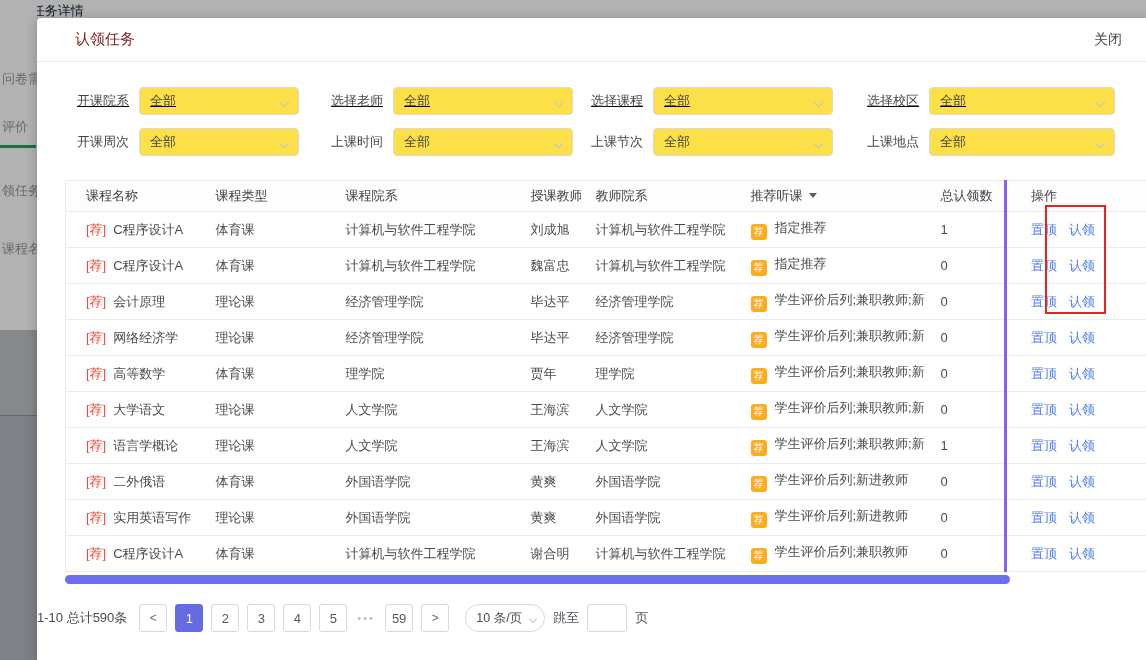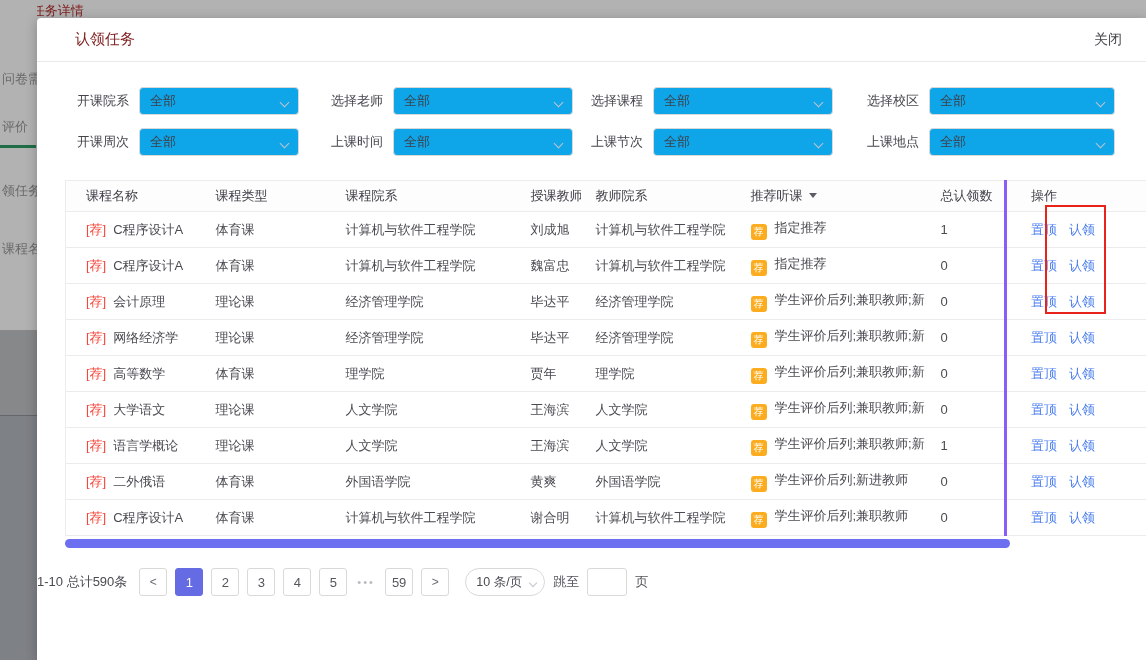--- a/index.html
+++ b/index.html
@@ -3,43 +3,43 @@
 <meta charset="utf-8">
 <style>
   * { margin:0; padding:0; box-sizing:border-box; }
   html,body { font-family:"Liberation Sans","DejaVu Sans",sans-serif; }
   .page { position:relative; width:1146px; height:660px; overflow:hidden; background:#b2b2b2; }
 
   
   .strip-top { position:absolute; left:0; top:0; width:1146px; height:18px; background:#b2b2b2; overflow:hidden; }
   .breadcrumb { position:absolute; left:-5px; top:2px; font-size:13px; white-space:nowrap; }
   .breadcrumb .pre { color:#6f6f6f; }
-  .breadcrumb .cur { color:#7f1d1d; }
+  .breadcrumb .cur { color:#0f172a; }
   .strip-left { position:absolute; left:0; top:0; width:37px; height:660px; background:#b2b2b2; overflow:hidden; }
   .seg2 { position:absolute; left:0; top:330px; width:37px; height:85px; background:#87888a; }
   .seg3 { position:absolute; left:0; top:415px; width:37px; height:245px; background:#7e8186; border-top:1px solid #63666b; }
   .side-label { position:absolute; left:2px; font-size:13px; color:#6a6a6a; white-space:nowrap; }
   .green-bar { position:absolute; left:0; top:145px; width:36px; height:3px; background:#1f6e45; }
 
   
   .modal { position:absolute; left:37px; top:18px; width:1109px; height:642px; background:#ffffff;
            border-radius:4px 0 0 0; box-shadow:0 2px 12px rgba(0,0,0,.25); }
   .modal-header { height:44px; display:flex; align-items:center; justify-content:space-between;
                   padding:0 24px 0 38px; border-bottom:1px solid #e9e9e9; }
   .modal-title { font-size:15px; color:#7f1d1d; }
   .modal-close { font-size:14px; color:#45454d; cursor:pointer; }
 
   
   .filters { padding-left:38px; }
   .frow { display:flex; align-items:center; }
-  .frow1 { margin-top:25px; }
+  .frow1 { margin-top:25px;text-decoration:underline; }
   .frow2 { margin-top:13px; }
   .fgroup { display:flex; align-items:center; }
   .flabel { font-size:13px; color:#45454d; margin-right:10px; width:54px; text-align:right; white-space:nowrap; }
-  .fselect { position:relative; height:28px; border:1px solid #d9d9d9; border-radius:4px; background:#0ea5e9;
+  .fselect { position:relative; height:28px; border:1px solid #d9d9d9; border-radius:4px; background:#fde047;
              display:flex; align-items:center; padding:0 24px 0 10px; font-size:13px; color:#3f3f46; cursor:pointer; }
   .w160{width:160px;} .w180{width:180px;} .w186{width:186px;}
   .chev { position:absolute; right:10px; top:11px; width:7px; height:7px;
           border-right:1.4px solid #c0c4cc; border-bottom:1.4px solid #c0c4cc; transform:rotate(45deg); }
   .g2{margin-left:30px;} .g3{margin-left:16px;} .g4{margin-left:32px;}
 
   
   .tablewrap { margin:24px 0 0 28px; width:1081px; }
   table { border-collapse:collapse; table-layout:fixed; width:1081px;
           border-top:1px solid #ececec; border-left:1px solid #ececec; }
@@ -269,20 +269,30 @@
     <td class="c-first"><span class="rec-tag">[荐]</span><span>二外俄语</span></td>
     <td>体育课</td>
     <td>外国语学院</td>
     <td>黄爽</td>
     <td>外国语学院</td>
     <td><span class="badge">荐</span><span>学生评价后列;新进教师</span></td>
     <td>0</td>
     <td class="c-op"><a class="oplink">置顶</a><a class="oplink">认领</a></td>
   </tr>
             <tr>
+    <td class="c-first"><span class="rec-tag">[荐]</span><span>实用英语写作</span></td>
+    <td>理论课</td>
+    <td>外国语学院</td>
+    <td>黄爽</td>
+    <td>外国语学院</td>
+    <td><span class="badge">荐</span><span>学生评价后列;新进教师</span></td>
+    <td>0</td>
+    <td class="c-op"><a class="oplink">置顶</a><a class="oplink">认领</a></td>
+  </tr>
+            <tr>
     <td class="c-first"><span class="rec-tag">[荐]</span><span>C程序设计A</span></td>
     <td>体育课</td>
     <td>计算机与软件工程学院</td>
     <td>谢合明</td>
     <td>计算机与软件工程学院</td>
     <td><span class="badge">荐</span><span>学生评价后列;兼职教师</span></td>
     <td>0</td>
     <td class="c-op"><a class="oplink">置顶</a><a class="oplink">认领</a></td>
   </tr>
           </tbody>

